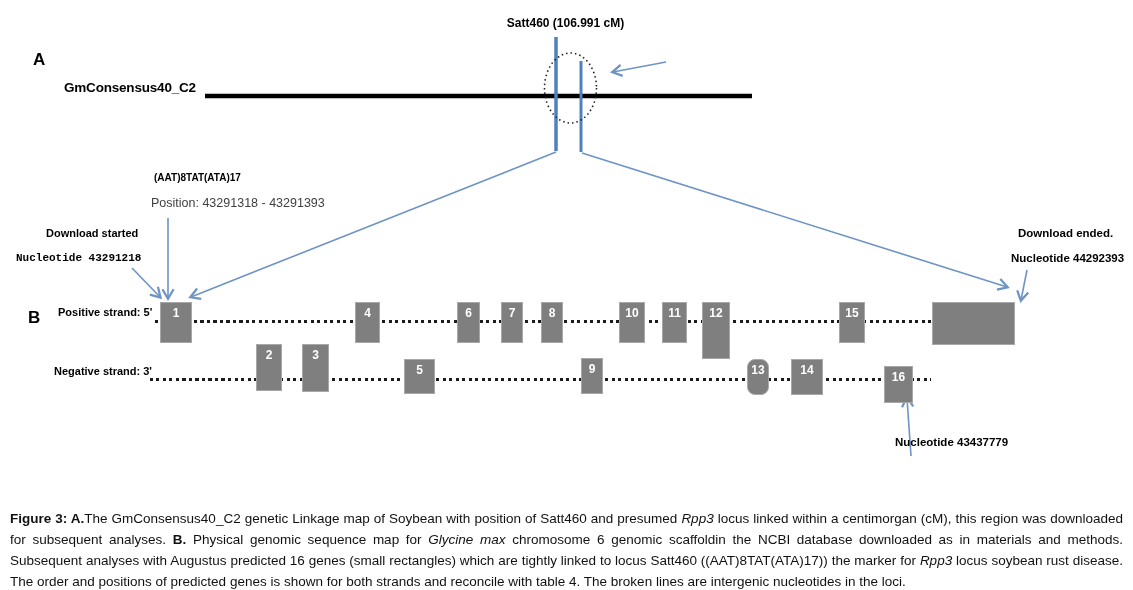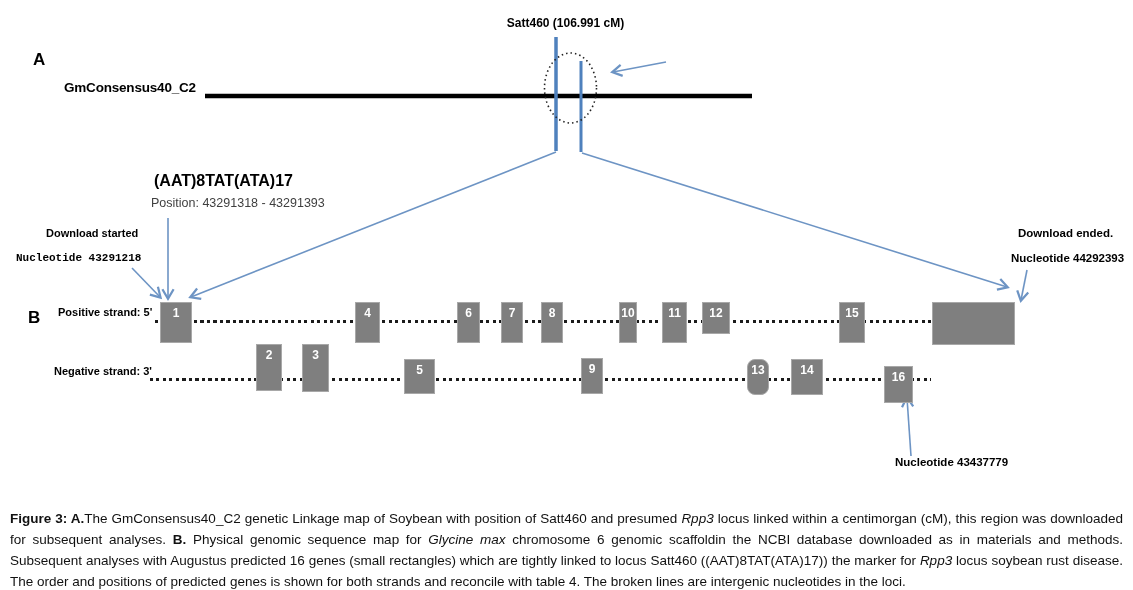--- a/index.html
+++ b/index.html
@@ -4,21 +4,21 @@
 <style>
   html,body{margin:0;padding:0;background:#ffffff;}
   #page{position:relative;width:1133px;height:590px;background:#fff;overflow:hidden;
         font-family:"Liberation Sans",sans-serif;color:#000;}
   svg.overlay{position:absolute;left:0;top:0;width:1133px;height:590px;pointer-events:none;}
   .lbl{position:absolute;white-space:nowrap;}
   .panel-label{font-size:17px;font-weight:bold;}
   .map-name{font-size:13.5px;font-weight:bold;letter-spacing:-0.2px;}
   .marker-lbl{font-size:12px;font-weight:bold;text-align:center;}
   .rpp3-lbl{font-size:13px;}
-  .motif-lbl{font-size:16px;font-weight:bold;}
+  .motif-lbl{font-size:10px;font-weight:bold;}
   .pos-lbl{font-size:12.5px;color:#3f3f3f;}
   .small-bold{font-size:11px;font-weight:bold;}
   .nuc-bold{font-size:11.5px;font-weight:bold;}
   .mono-lbl{font-family:"Liberation Mono",monospace;font-size:11px;font-weight:bold;}
   .strand-lbl{font-size:11px;font-weight:bold;}
   .dots{position:absolute;height:2.6px;
         background:repeating-linear-gradient(90deg,#1c1c1c 0 3px,transparent 3px 6.5px);}
   .gene{position:absolute;background:var(--gene-gray,#7f7f7f);
         border:1.5px solid var(--gene-border,#a8a8a8);box-sizing:border-box;
         display:flex;align-items:flex-start;justify-content:center;}
@@ -67,48 +67,48 @@
   <div class="lbl pos-lbl" style="left:151px;top:196px;">Position: 43291318 - 43291393</div>
 
   <div class="lbl small-bold" style="left:46px;top:227px;">Download started</div>
   <div class="lbl mono-lbl" style="left:16px;top:252px;">Nucleotide 43291218</div>
   <div class="lbl nuc-bold" style="left:1018px;top:227px;">Download ended.</div>
   <div class="lbl nuc-bold" style="left:1011px;top:252px;">Nucleotide 44292393</div>
 
   <div class="lbl panel-label" style="left:28px;top:308px;">B</div>
   <div class="lbl strand-lbl" style="left:58px;top:306px;">Positive strand: 5'</div>
   <div class="lbl strand-lbl" style="left:54px;top:365px;">Negative strand: 3'</div>
-  <div class="lbl nuc-bold" style="left:895px;top:456px;">Nucleotide 43437779</div>
+  <div class="lbl nuc-bold" style="left:895px;top:436px;">Nucleotide 43437779</div>
 
   <div class="dots" style="left:155px;top:320px;width:777px;"></div>
   <div class="dots" style="left:150px;top:378px;width:781px;"></div>
 
   <div id="genes">
       <div class="gene" style="left: 160px; top: 302px; width: 32px; height: 41px;">
         <span>1</span>
       </div>
       <div class="gene" style="left: 355px; top: 302px; width: 25px; height: 41px;">
         <span>4</span>
       </div>
       <div class="gene" style="left: 457px; top: 302px; width: 23px; height: 41px;">
         <span>6</span>
       </div>
       <div class="gene" style="left: 501px; top: 302px; width: 22px; height: 41px;">
         <span>7</span>
       </div>
       <div class="gene" style="left: 541px; top: 302px; width: 22px; height: 41px;">
         <span>8</span>
       </div>
-      <div class="gene" style="left: 619px; top: 302px; width: 18px; height: 41px;">
+      <div class="gene" style="left: 619px; top: 302px; width: 26px; height: 41px;">
         <span>10</span>
       </div>
       <div class="gene" style="left: 662px; top: 302px; width: 25px; height: 41px;">
         <span>11</span>
       </div>
-      <div class="gene" style="left: 702px; top: 302px; width: 28px; height: 32px;">
+      <div class="gene" style="left: 702px; top: 302px; width: 28px; height: 57px;">
         <span>12</span>
       </div>
       <div class="gene" style="left: 839px; top: 302px; width: 26px; height: 41px;">
         <span>15</span>
       </div>
       <div class="gene" style="left: 932px; top: 302px; width: 83px; height: 43px;"></div>
       <div class="gene" style="left: 256px; top: 344px; width: 26px; height: 47px;">
         <span>2</span>
       </div>
       <div class="gene" style="left: 302px; top: 344px; width: 27px; height: 48px;">

